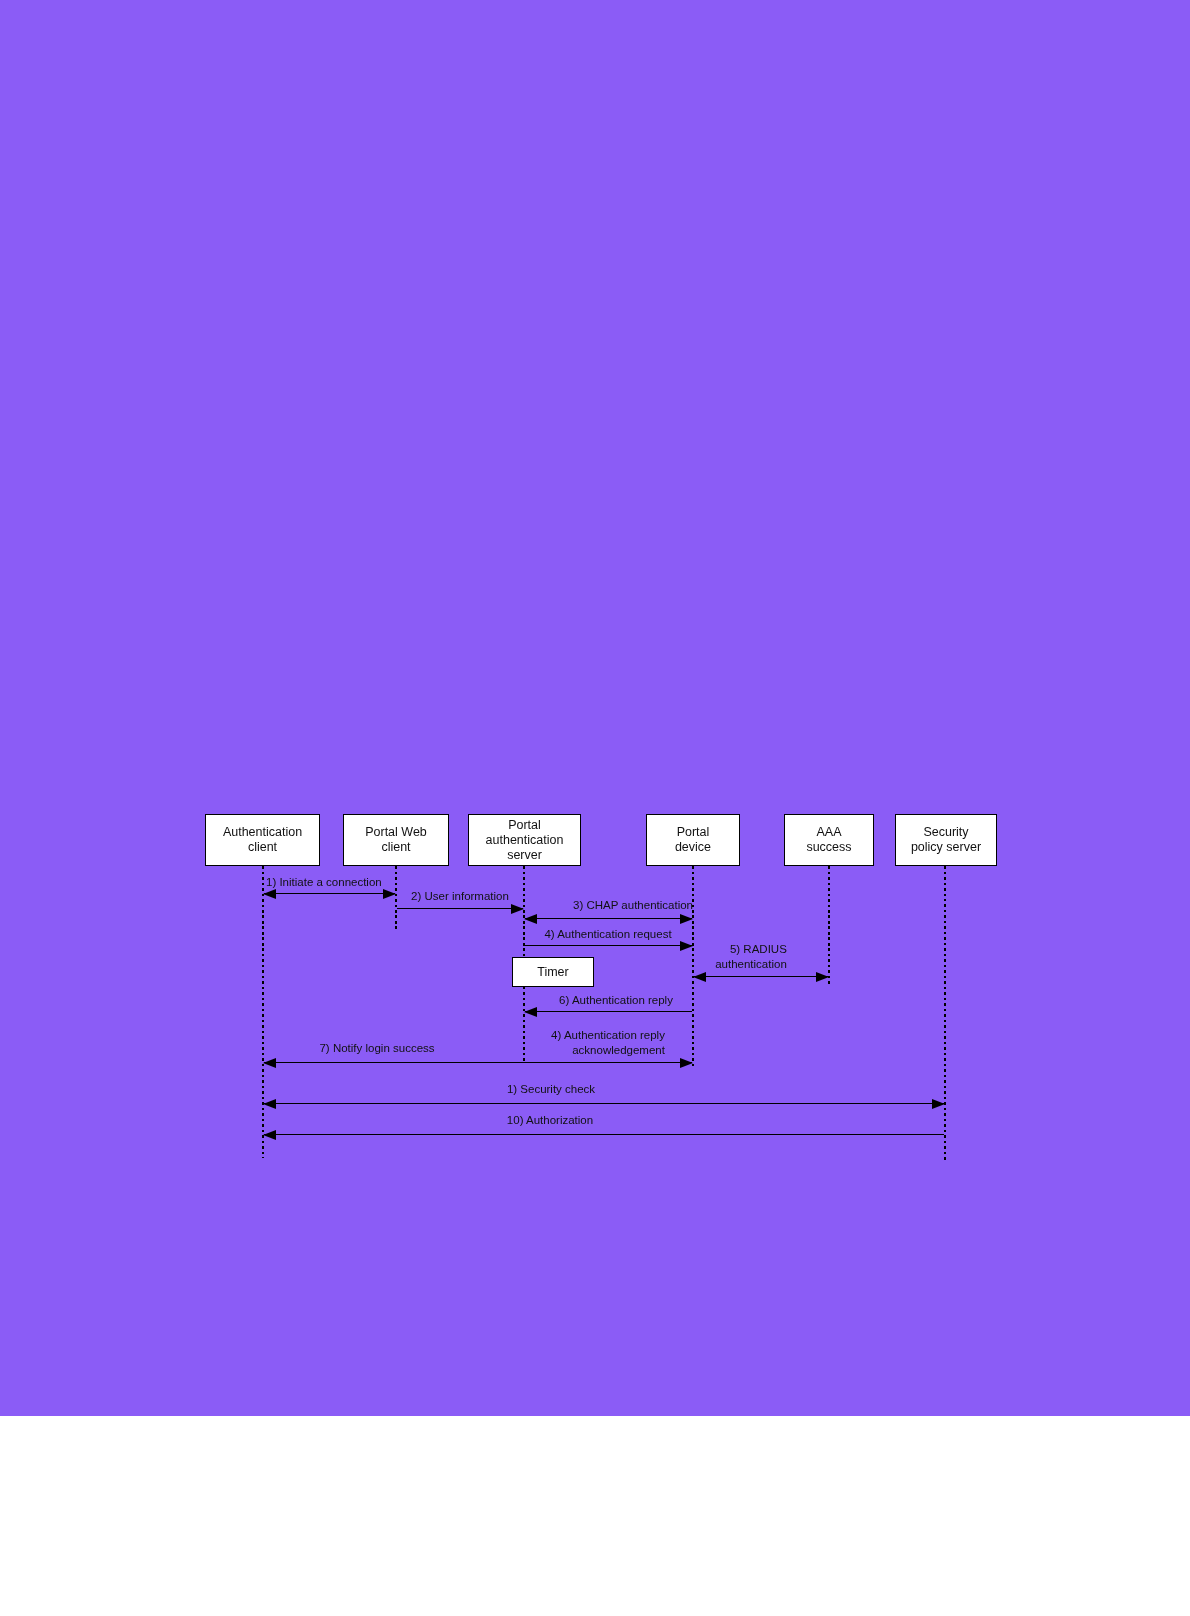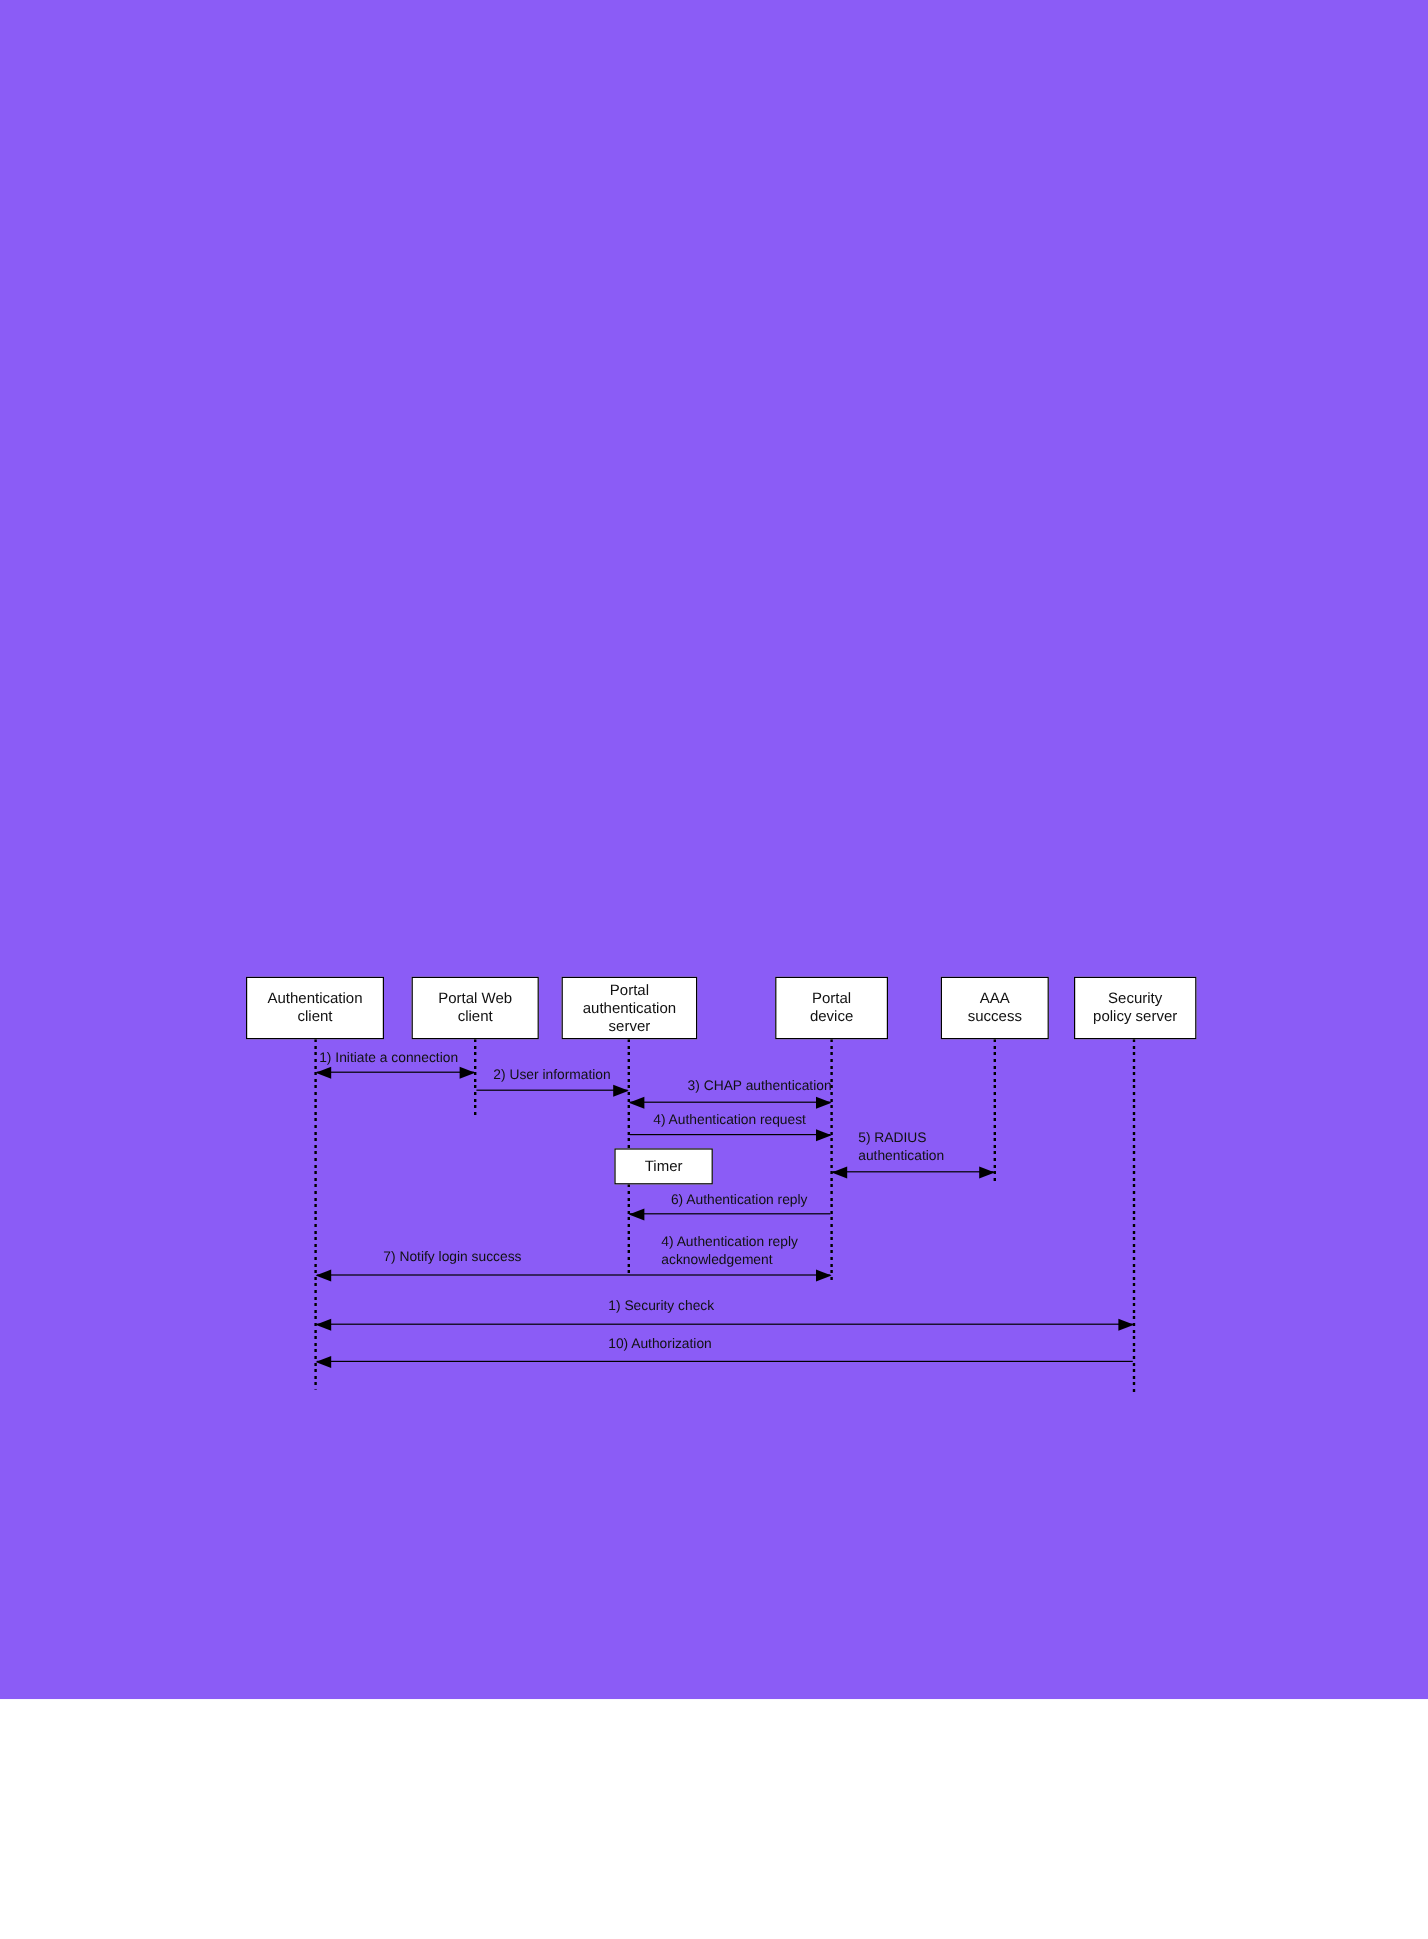--- a/index.html
+++ b/index.html
@@ -57,21 +57,21 @@
     border-bottom: 5px solid transparent;
   }
   .msg .hl { left: 0;  border-right: 13px solid #000000; }
   .msg .hr { right: 0; border-left: 13px solid #000000; }
   
   .mlabel {
     position: absolute;
     font-size: 11.5px;
     line-height: 15px;
     white-space: pre-line;
-    text-align: left;
+    text-align: right;
     z-index: 2;
   }
   .mlabel.ctr { transform: translateX(-50%); }
   .mlabel.nw { white-space: nowrap; }
   
   .timer {
     position: absolute;
     left: 512px; top: 957px;
     width: 82px; height: 30px;
     box-sizing: border-box;

